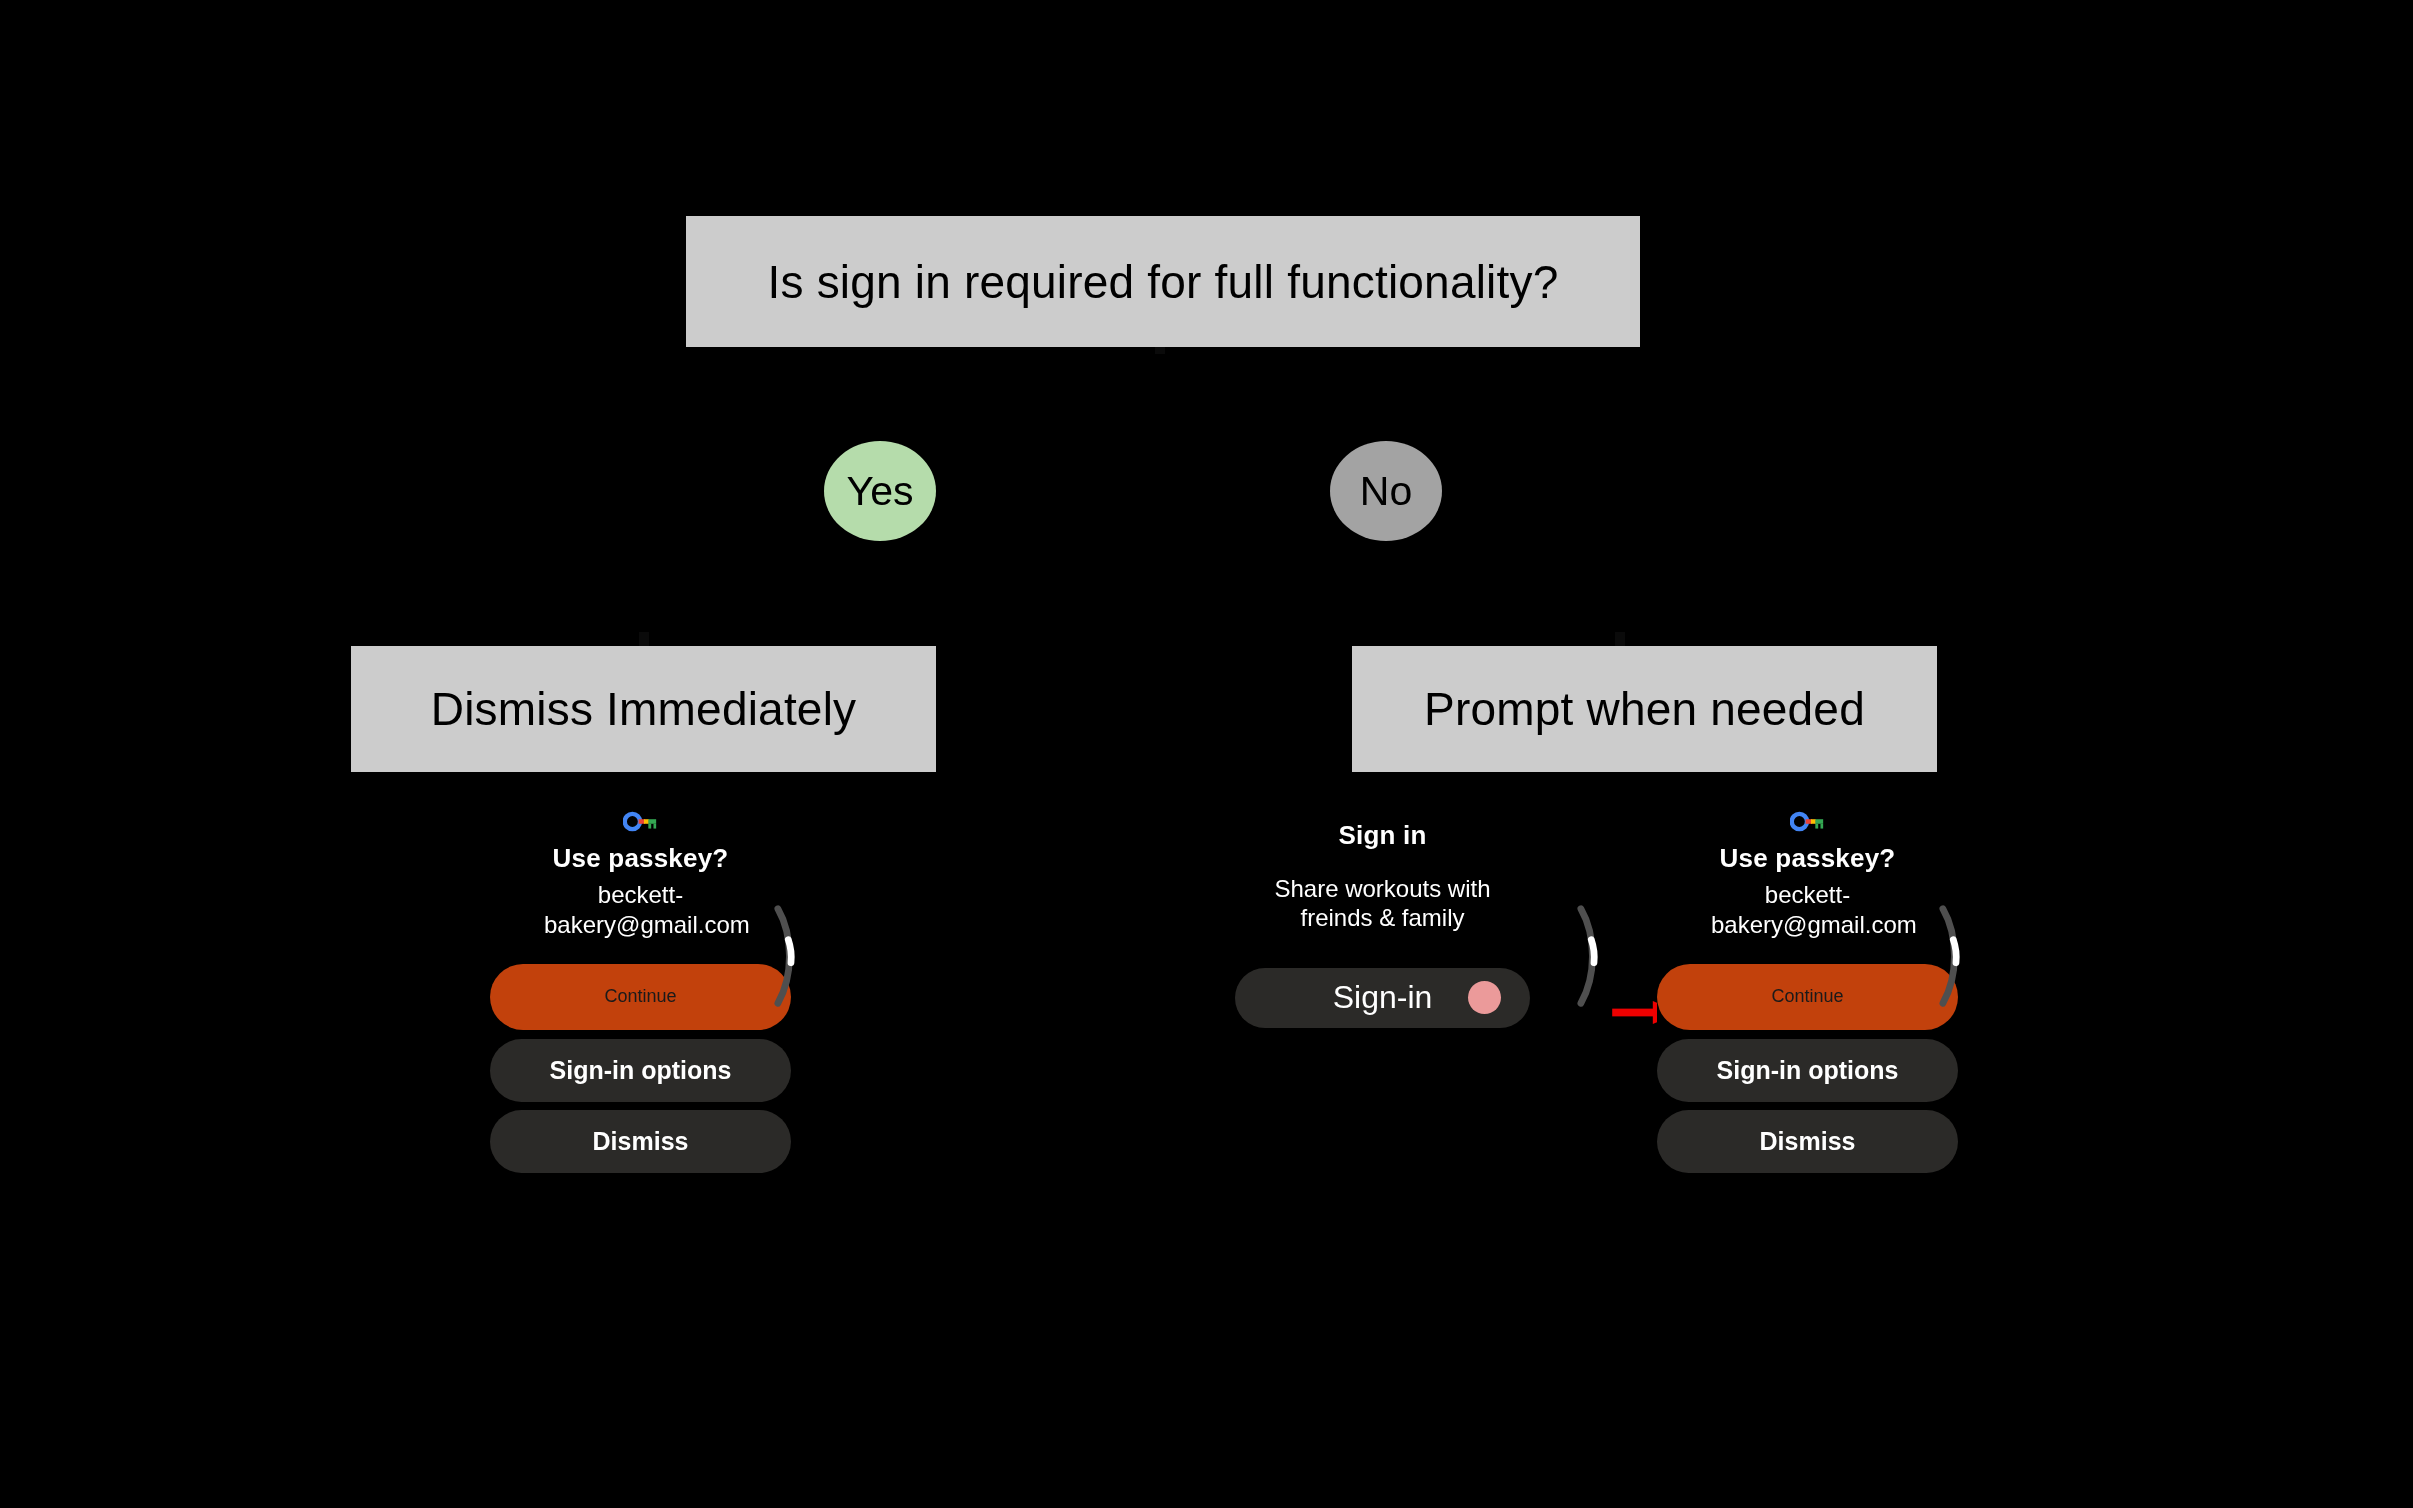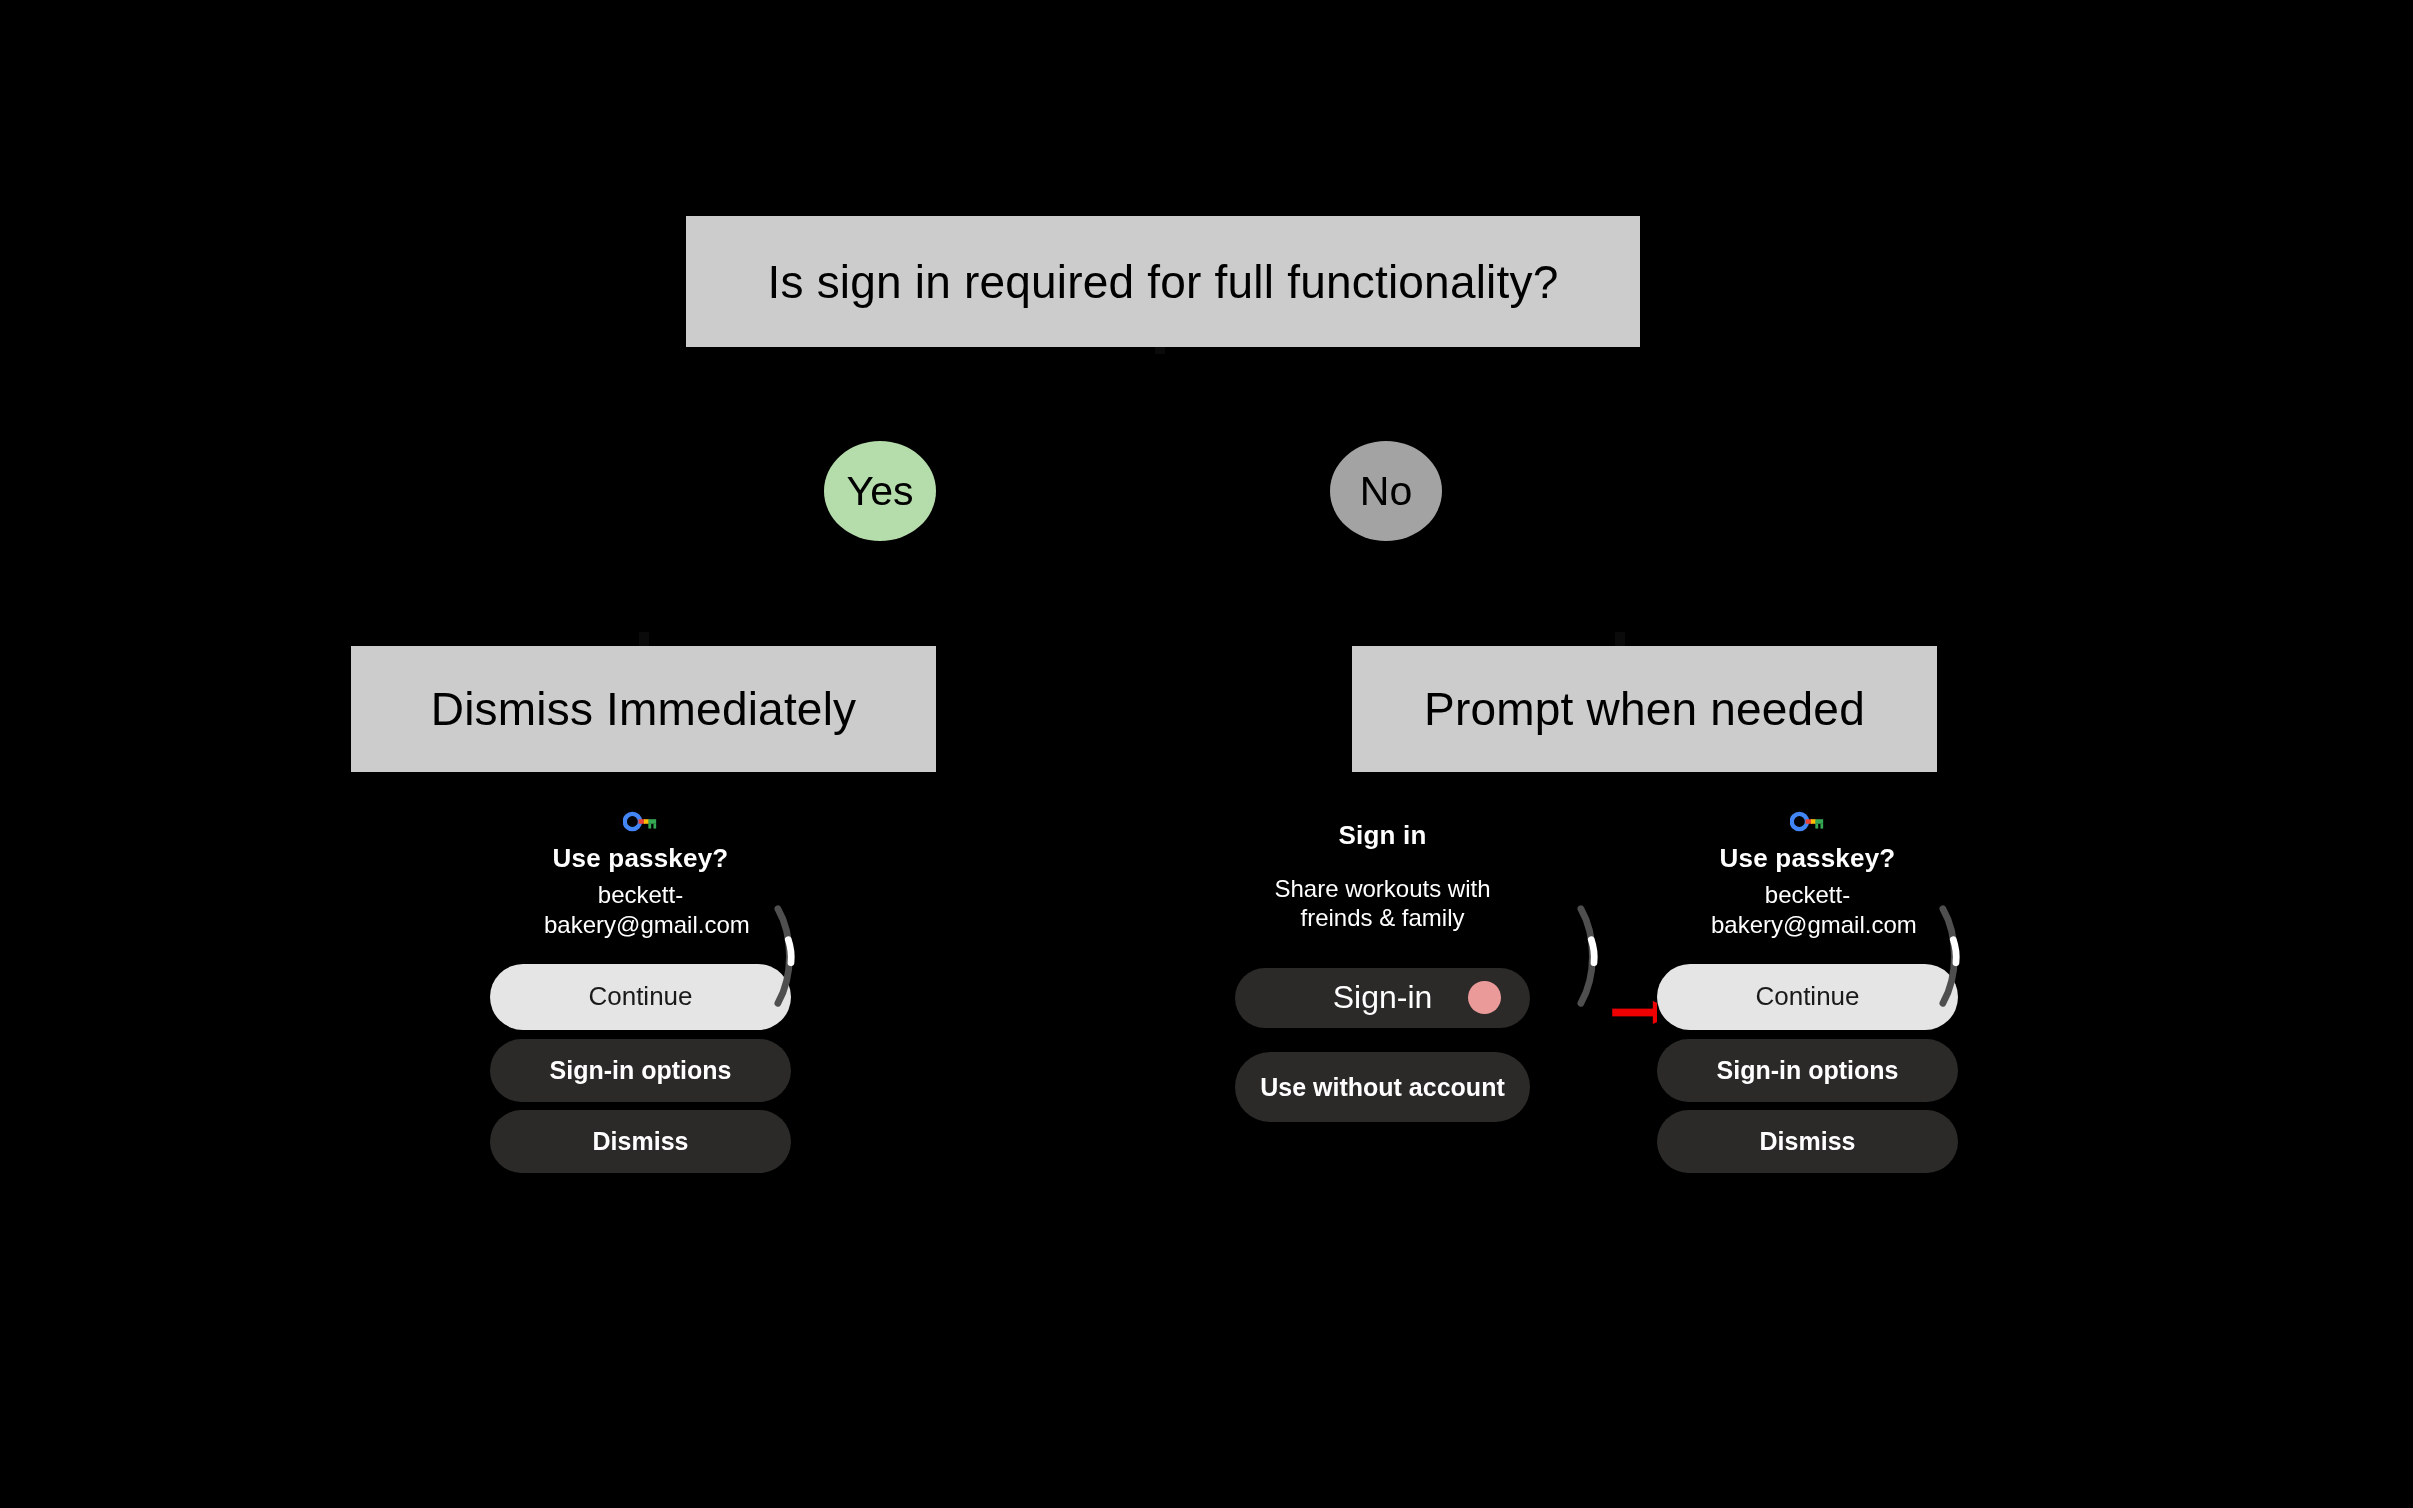--- a/index.html
+++ b/index.html
@@ -127,23 +127,23 @@
     border-radius: 46px;
     display: flex;
     align-items: center;
     justify-content: center;
     text-align: center;
     position: relative;
     font-family: "Liberation Sans", sans-serif;
   }
 
   .btn-primary {
-    background: #e5e5e5;
+    background: #c2410c;
     color: #1a1a1a;
-    font-size: 26px;
+    font-size: 18px;
     font-weight: 400;
   }
 
   .btn-secondary {
     background: #2b2a28;
     color: #ffffff;
     font-size: 25px;
     font-weight: bold;
   }
 
@@ -222,21 +222,20 @@
 
   <div class="mock-title">Sign in</div>
 
   <div class="mock-sub" style="max-width:261px;">Share workouts with freinds &amp; family</div>
 
   <div class="mock-btn btn-secondary-regular" style="width:295px; height:60px; margin-top:19.3px;">
     <span>Sign-in</span>
     <span class="dot-indicator" style="width:33px; height:33px; right:29px; top:13.5px;"></span>
   </div>
 
-  <div class="mock-btn btn-secondary" style="width:295px; height:70px; margin-top:8.7px; line-height:1.2;">Use without account</div>
 </div>
 
 <span class="scroll-indicator" style="left:1571px; top:903px;">
   <svg width="39" height="106" viewBox="0 0 40 110" xmlns="http://www.w3.org/2000/svg">
     <path d="M10 6 C 26 34, 26 76, 10 104" fill="none" stroke="#4f4f4f" stroke-width="7" stroke-linecap="round"></path>
     <path d="M20.8 38 C 23.6 46, 24.4 54, 23.6 62" fill="none" stroke="#ffffff" stroke-width="7" stroke-linecap="round"></path>
   </svg>
 </span>
 
 <span class="red-arrow" style="left:1612px; top:998px;">

